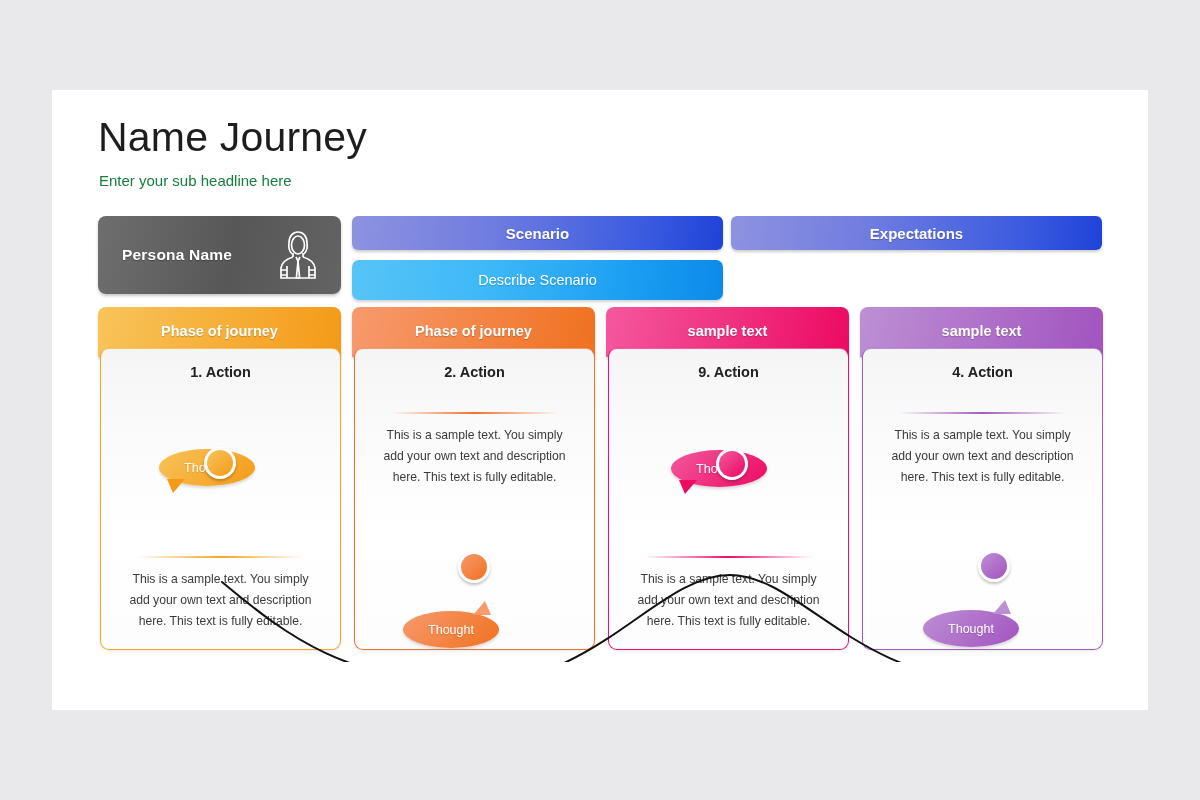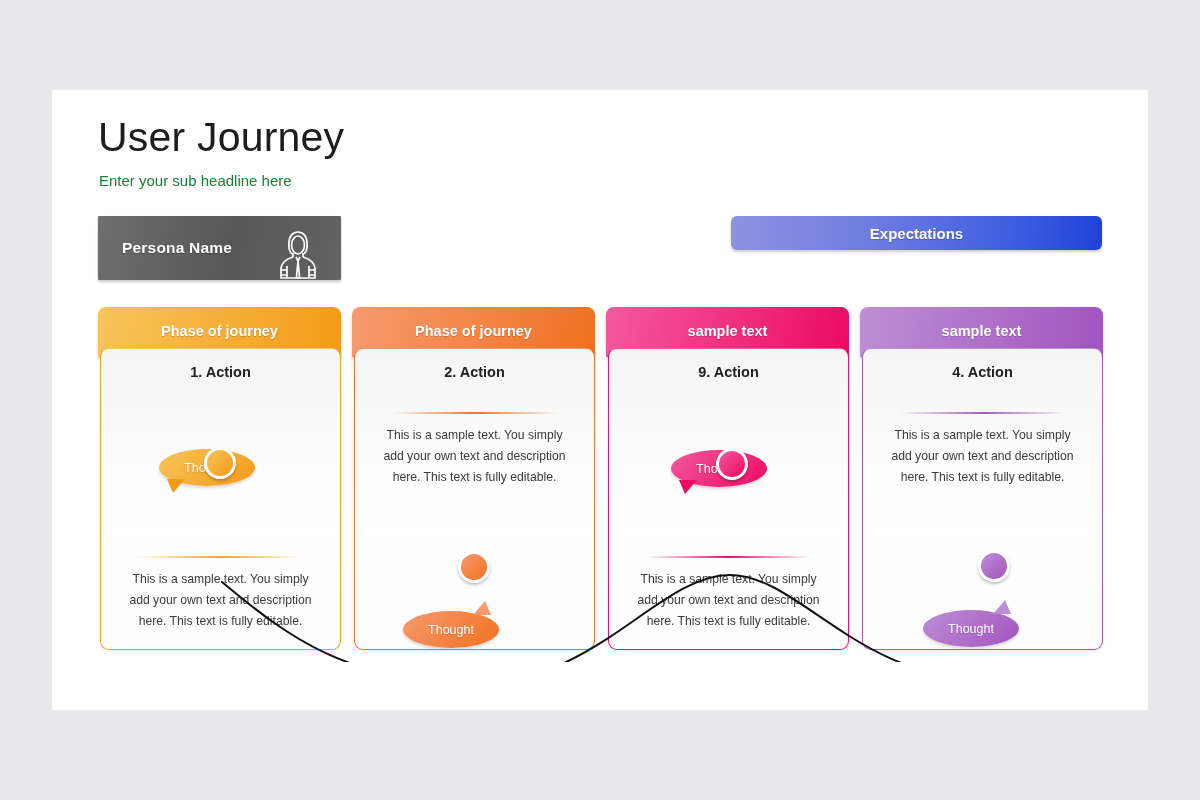--- a/index.html
+++ b/index.html
@@ -22,21 +22,21 @@
     letter-spacing:.2px;
   }
   .subtitle{
     position:absolute;left:47px;top:82px;
     font-size:15px;color:#15803d;font-weight:400;
   }
 
   
   .persona{
     position:absolute;left:46px;top:126px;
-    width:243px;height:64px;border-radius:1px;
+    width:243px;height:78px;border-radius:8px;
     background:linear-gradient(100deg,#6e6e6e 0%,#575757 55%,#636363 100%);
     box-shadow:0 2px 3px rgba(0,0,0,.22);
     display:flex;align-items:center;
   }
   .persona-name{
     color:#fff;font-size:15.5px;font-weight:bold;
     margin-left:24px;letter-spacing:.2px;
     text-shadow:0 1px 1px rgba(0,0,0,.3);
   }
   .persona-icon{position:absolute;right:14px;top:10px;}
@@ -113,40 +113,48 @@
     z-index:6;
   }
 
   #curve{position:absolute;left:0;top:0;width:1010px;height:355px;z-index:5;pointer-events:none;}
 </style>
 </head>
 <body>
 
 <div id="slide">
 
-  <div class="title">User Journey</div>
+  <div class="title">Name Journey</div>
   <div class="subtitle">Enter your sub headline here</div>
 
   <div class="persona">
     <div class="persona-name">Persona Name</div>
     <div class="persona-icon">
       <svg width="58" height="58" viewBox="0 0 58 58" fill="none" stroke="#ffffff" stroke-width="1.7">
         <path d="M20 17 c0 -7 4 -11 9 -11 s9 4 9 11"></path>
         <path d="M20 17 c-1 6 1 9 3 11 M38 17 c1 6 -1 9 -3 11"></path>
         <ellipse cx="29" cy="19" rx="6.5" ry="9"></ellipse>
         <path d="M24 27 v4 M34 27 v4"></path>
         <path d="M24 31 c-7 2 -11 5 -12 11 v10 h34 v-10 c-1 -6 -5 -9 -12 -11"></path>
         <path d="M27 31 l2 4 l2 -4"></path>
         <path d="M29 35 l-1.6 17 h3.2 z"></path>
         <path d="M12 44 h6 M12 49 h6 M40 44 h6 M40 49 h6"></path>
         <path d="M18 40 v12 M40 40 v12"></path>
       </svg>
     </div>
   </div>
 
+  <div class="topcol c1">
+    <div class="bar-top">
+      <span>Scenario</span>
+    </div>
+    <div class="bar-bot">
+      <span>Describe Scenario</span>
+    </div>
+  </div>
   <div class="topcol c2">
     <div class="bar-top">
       <span>Expectations</span>
     </div>
   </div>
 
   <div id="columns">
 
     <div class="col k0">
       <div class="tab" style="background: linear-gradient(100deg, rgb(248, 196, 90) 0%, rgb(244, 154, 24) 100%);">

